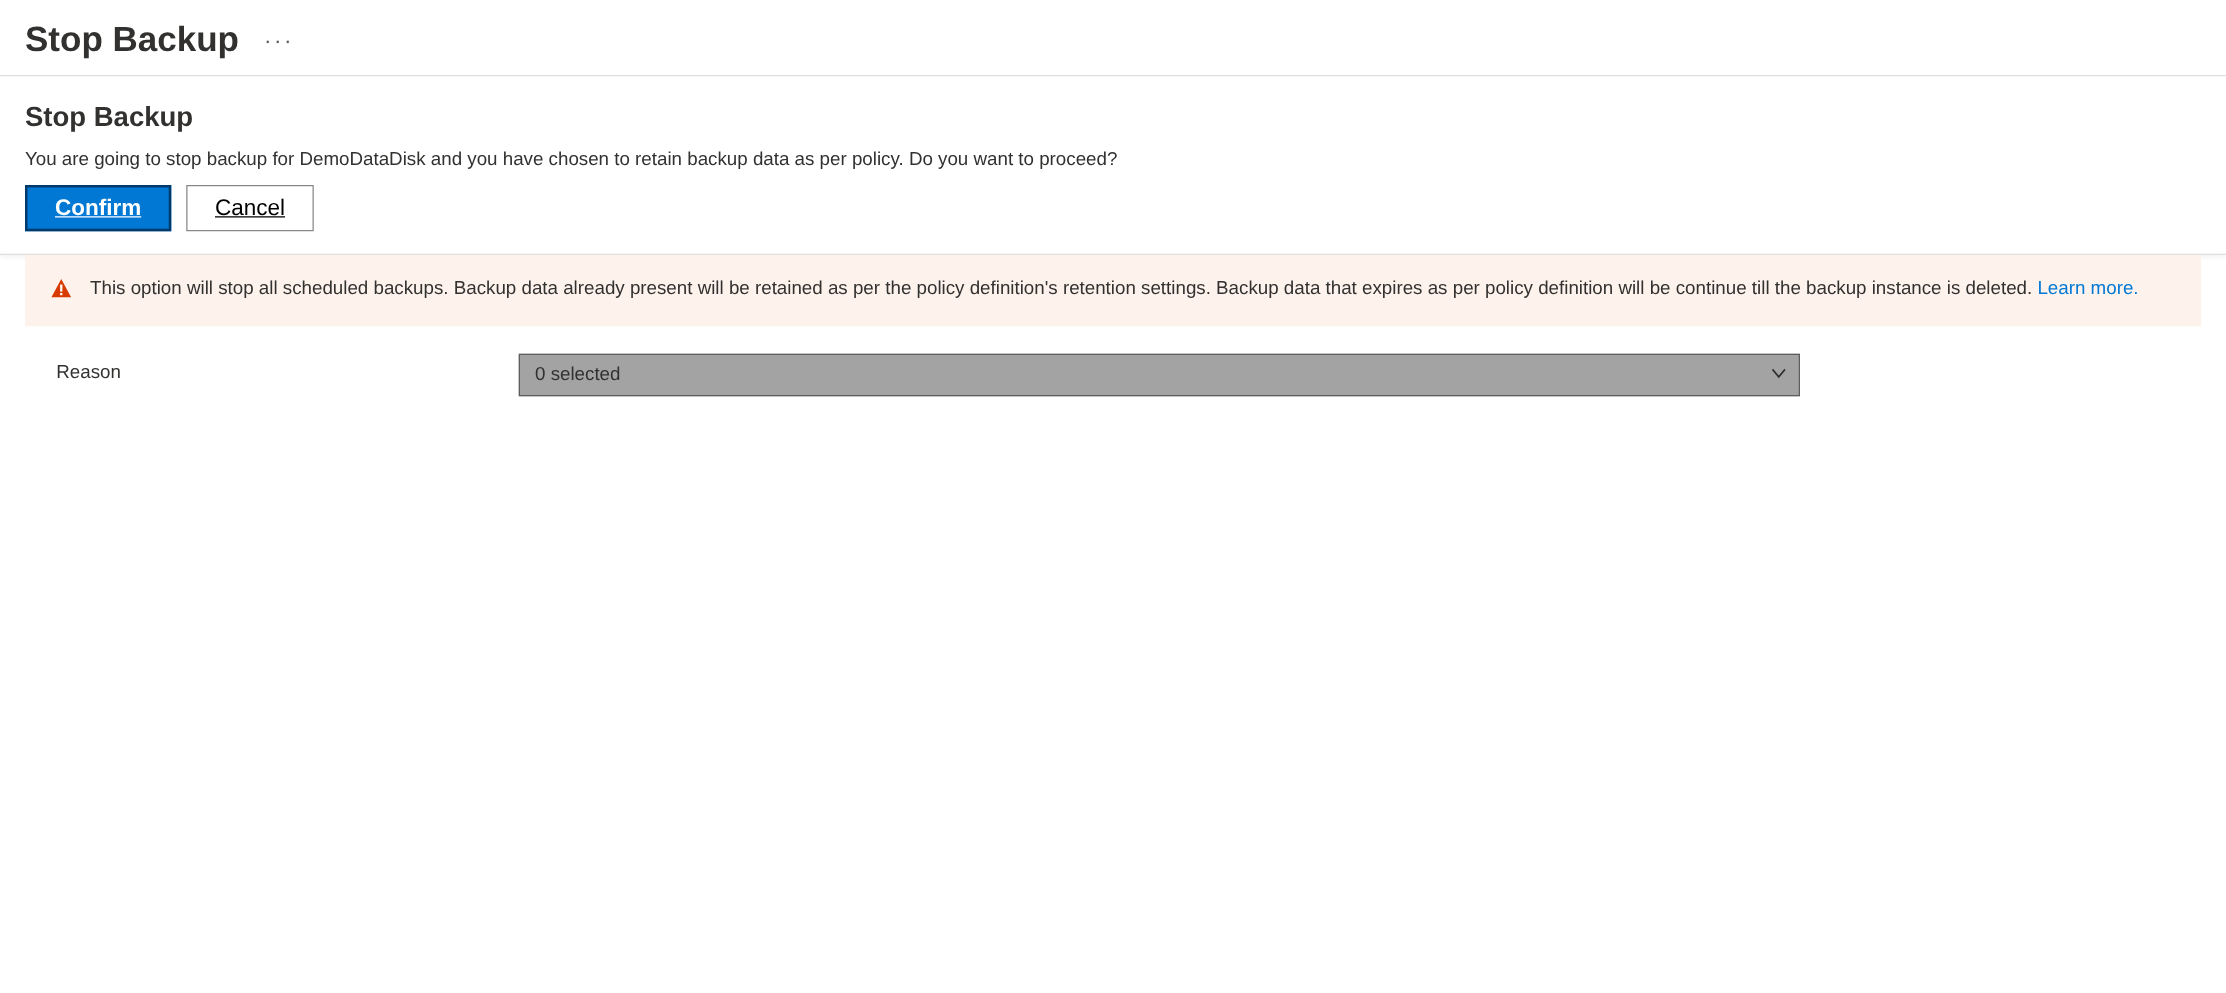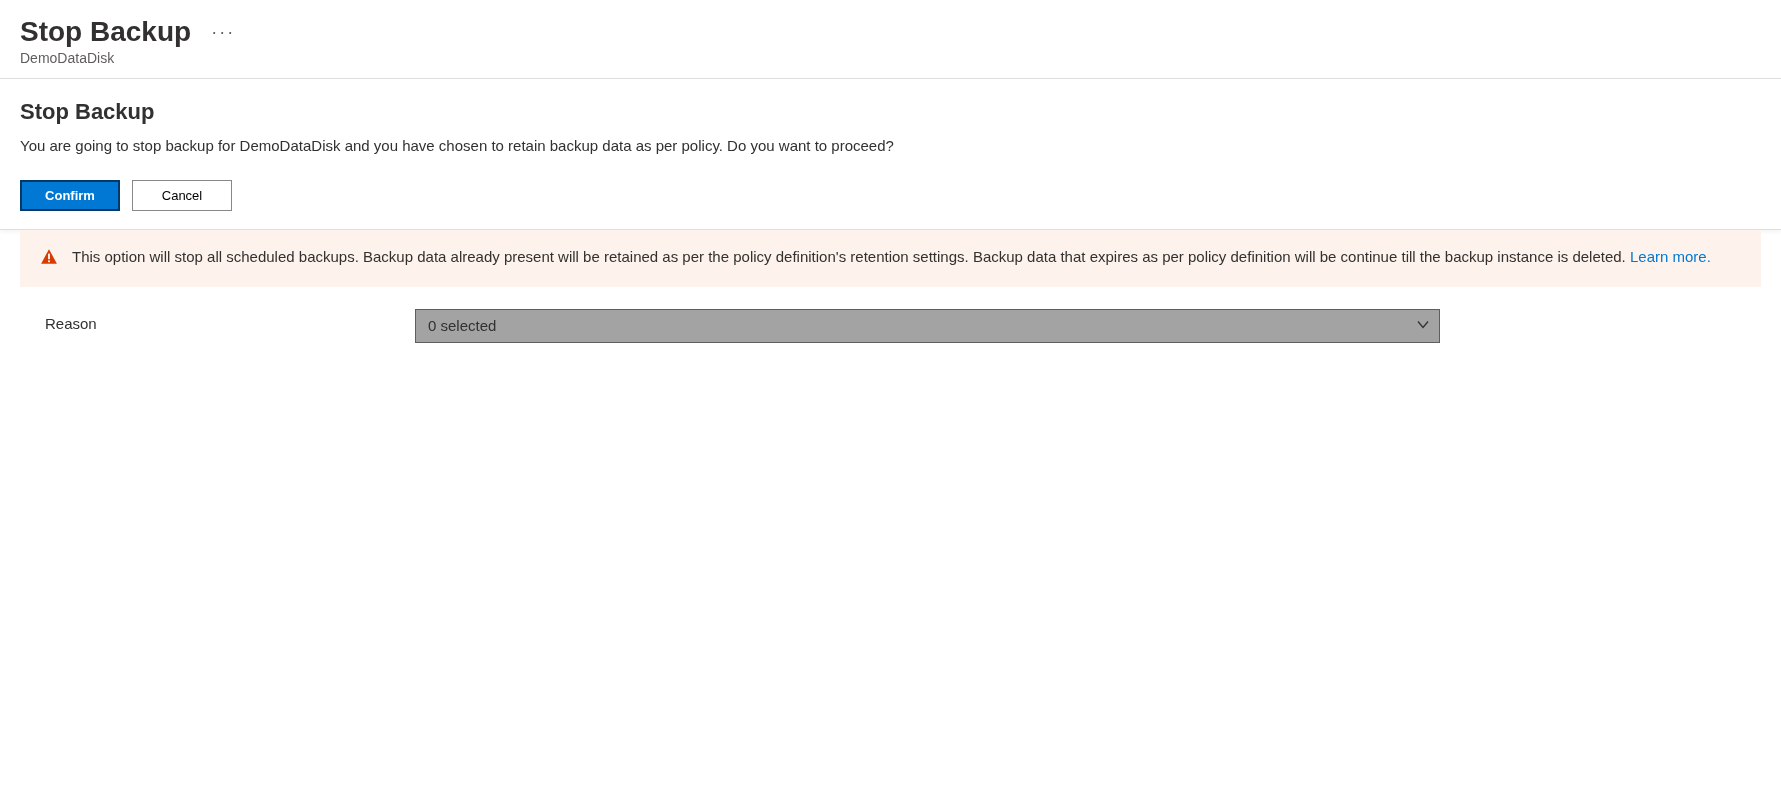--- a/index.html
+++ b/index.html
@@ -45,34 +45,35 @@
     }
     .dialog-title {
       font-size: 22px;
       font-weight: 600;
       color: #323130;
       margin-bottom: 12px;
     }
     .dialog-message {
       font-size: 15px;
       color: #323130;
-      margin-bottom: 26px;
+      margin-bottom: 12px;
     }
     .button-row {
       display: flex;
       gap: 12px;
     }
     .btn {
       padding: 6px 22px;
-      font-size: 13px;
+      font-size: 18px;
       font-family: inherit;
       border: 1px solid #8a8886;
       background: #ffffff;
       cursor: pointer;
       min-width: 100px;
+      text-decoration: underline;
     }
     .btn-primary {
       background: #0078d4;
       color: #ffffff;
       border: 2px solid #003a6b;
       font-weight: 600;
     }
     .content-area {
       padding: 0 20px;
     }
@@ -161,21 +162,20 @@
     }
   </style>
 </head>
 <body>
 
 <div class="header">
   <div class="header-top">
     <h1 class="page-title">Stop Backup</h1>
     <span class="more-dots">···</span>
   </div>
-  <div class="page-subtitle">DemoDataDisk</div>
 </div>
 
 <div class="dialog-section">
   <h2 class="dialog-title">Stop Backup</h2>
   <p class="dialog-message">You are going to stop backup for DemoDataDisk and you have chosen to retain backup data as per policy. Do you want to proceed?</p>
   <div class="button-row">
     <button class="btn btn-primary">Confirm</button>
     <button class="btn">Cancel</button>
   </div>
 </div>

